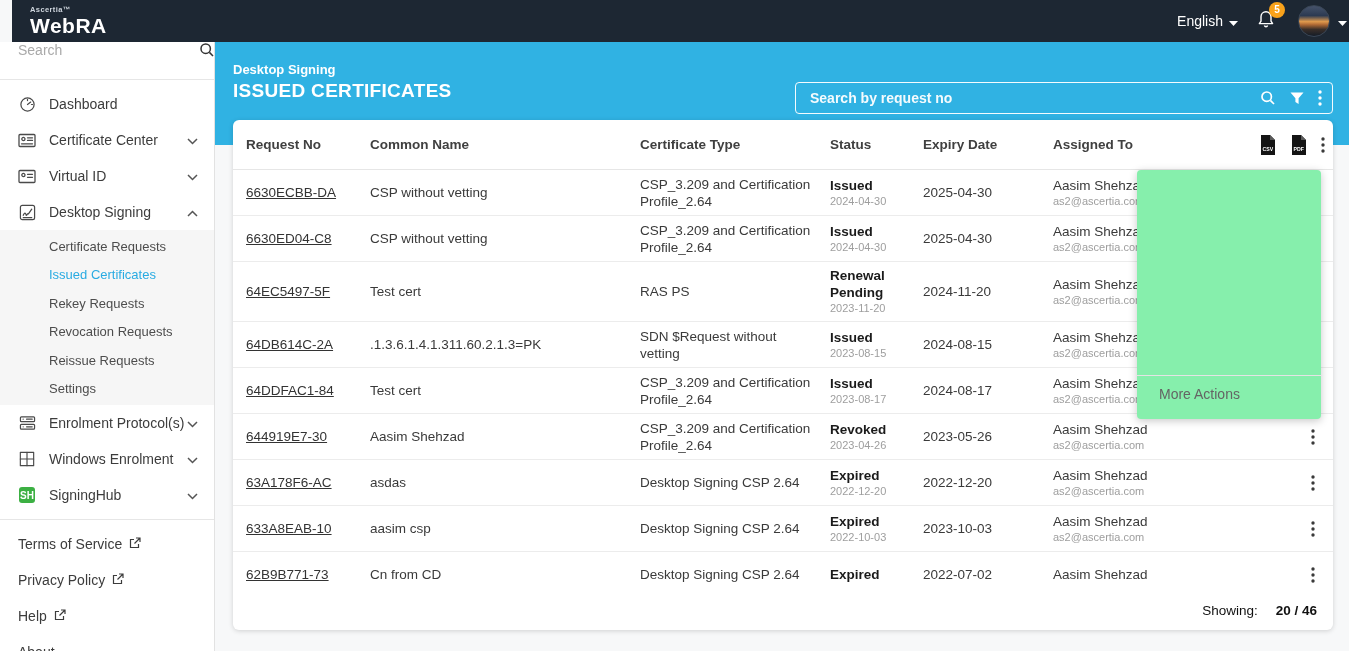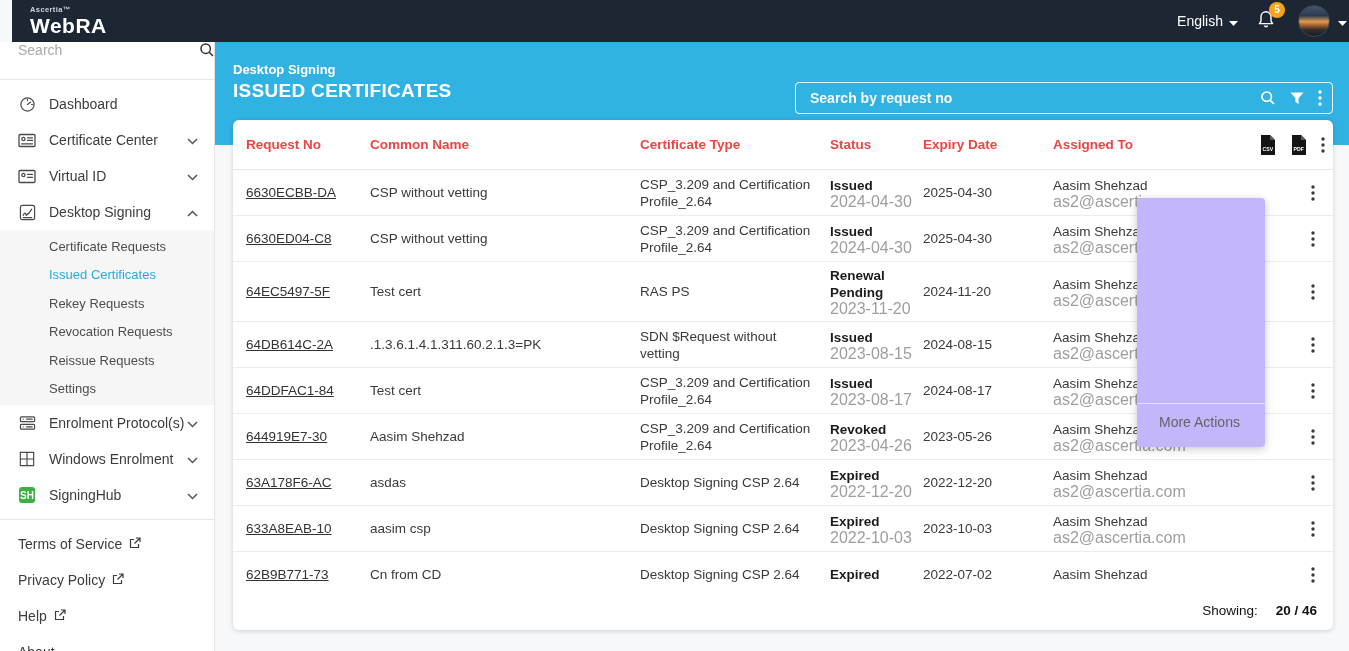--- a/index.html
+++ b/index.html
@@ -64,43 +64,43 @@
   .head-search input::placeholder { color:#fff; opacity:.95; }
   .hs-icons { display:flex; align-items:center; gap:14px; }
   .hs-icons span { cursor:pointer; display:flex; align-items:center; }
 
   
   .card { position:absolute; left:18px; top:78px; width:1100px; height:510px;
     background:#fff; border-radius:6px; box-shadow:0 1px 5px rgba(0,0,0,.16); z-index:5; }
   .tgrid { display:grid; grid-template-columns:137px 270px 190px 93px 130px 192px 1fr;
     align-items:center; }
   .thead { height:50px; border-bottom:1px solid #e6e6e6; font-size:13.5px;
-    font-weight:bold; color:#ef4444; }
+    font-weight:bold; color:#404040; }
   .thead > div { padding-right:8px; }
   .thead .c0 { padding-left:13px; }
   .th-actions { display:flex; align-items:center; justify-content:flex-end;
     gap:14px; padding-right:14px; }
   .th-actions span { cursor:pointer; display:flex; }
   .rows-clip { height:420px; overflow:hidden; }
   .trow { min-height:46px; border-bottom:1px solid #ececec; font-size:13.5px;
     color:#3a3a3a; padding:5px 0; }
   .trow > div { padding-right:10px; }
   .trow .c0 { padding-left:13px; }
   .req-link { color:#333; text-decoration:underline; cursor:pointer; }
   .st-name { font-weight:bold; color:#1b1b1b; line-height:17px; }
-  .st-date, .a-email { font-size:16px; color:#9e9e9e; line-height:15px; }
+  .st-date, .a-email { font-size:11px; color:#9e9e9e; line-height:15px; }
   .a-name { line-height:17px; }
   .c-type { line-height:17px; }
   .row-kebab { display:flex; justify-content:flex-end; padding-right:18px !important; cursor:pointer; }
   .card-footer { height:40px; display:flex; align-items:center; justify-content:flex-end;
     padding-right:16px; font-size:13.5px; color:#111; }
   .card-footer b { margin-left:18px; }
 
   
-  .ctx-menu { position:absolute; left:922px; top:156px; width:128px; background:#c4b5fd;
+  .ctx-menu { position:absolute; left:922px; top:128px; width:184px; background:#86efac;
     border-radius:4px; box-shadow:0 2px 8px rgba(0,0,0,.22); z-index:40;
     padding:5px 0 8px 0; }
   .ctx-item { height:33px; line-height:33px; padding-left:22px; font-size:14px;
     color:#646464; cursor:pointer; white-space:nowrap; }
   .ctx-divider { border-top:1px solid #e4e4e4; margin:2px 0; }
 </style>
 </head>
 <body>
 
 <div class="topbar">

